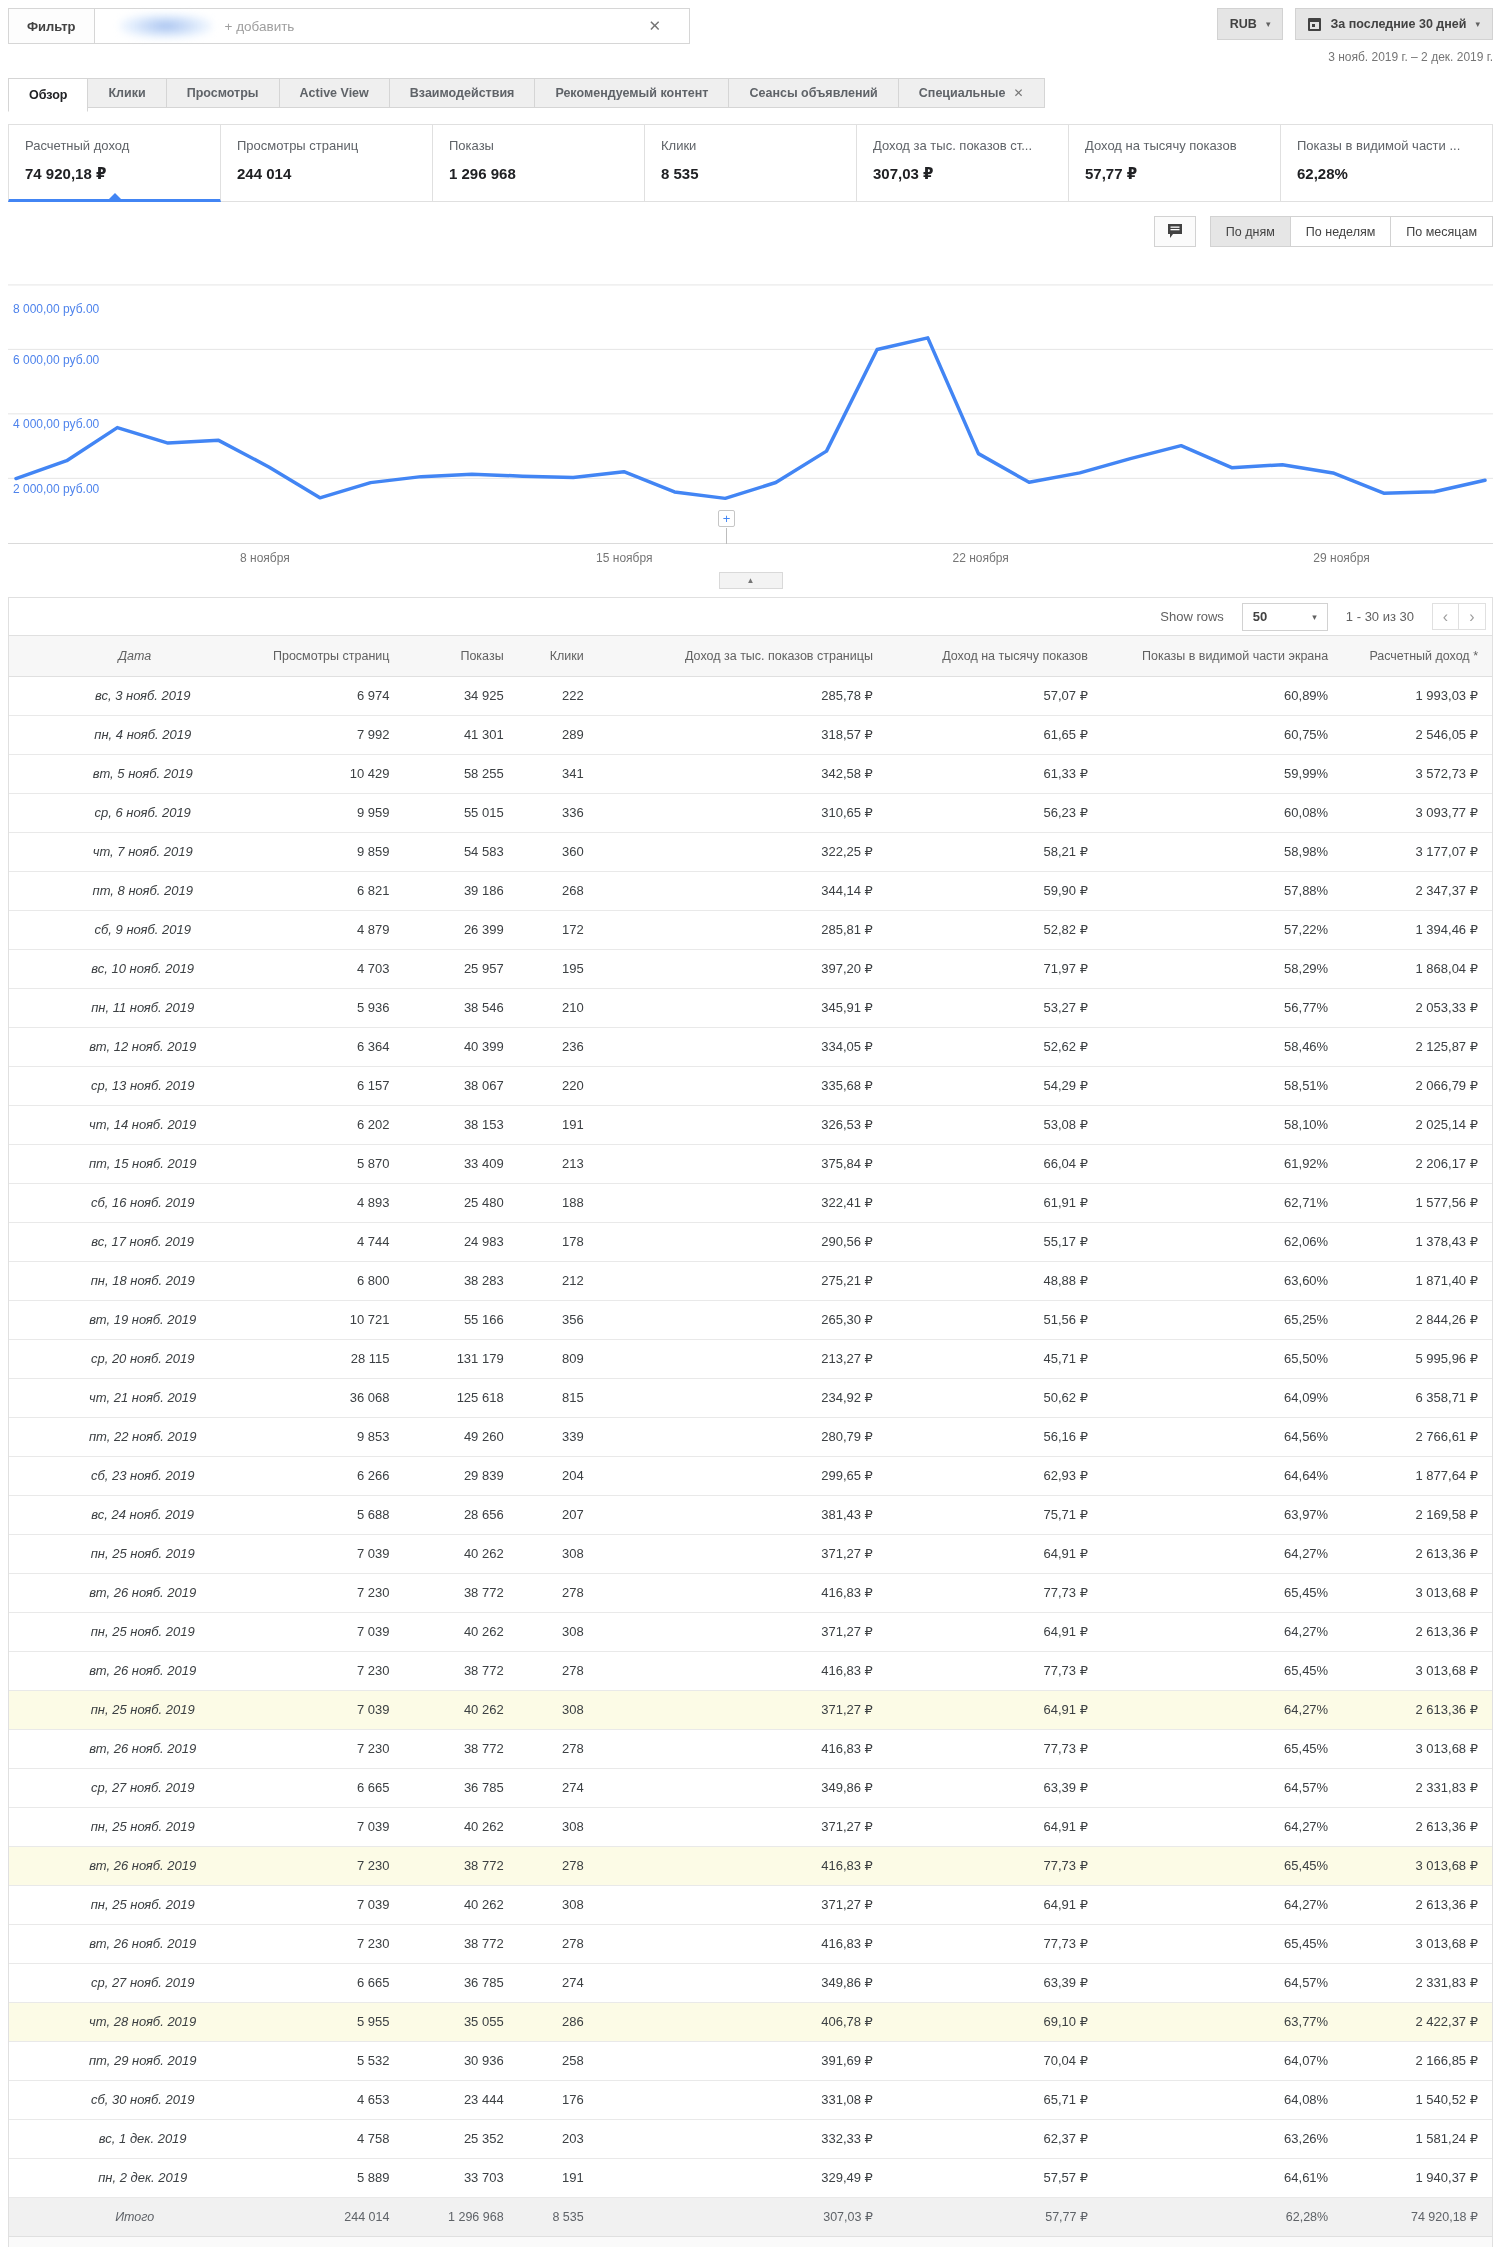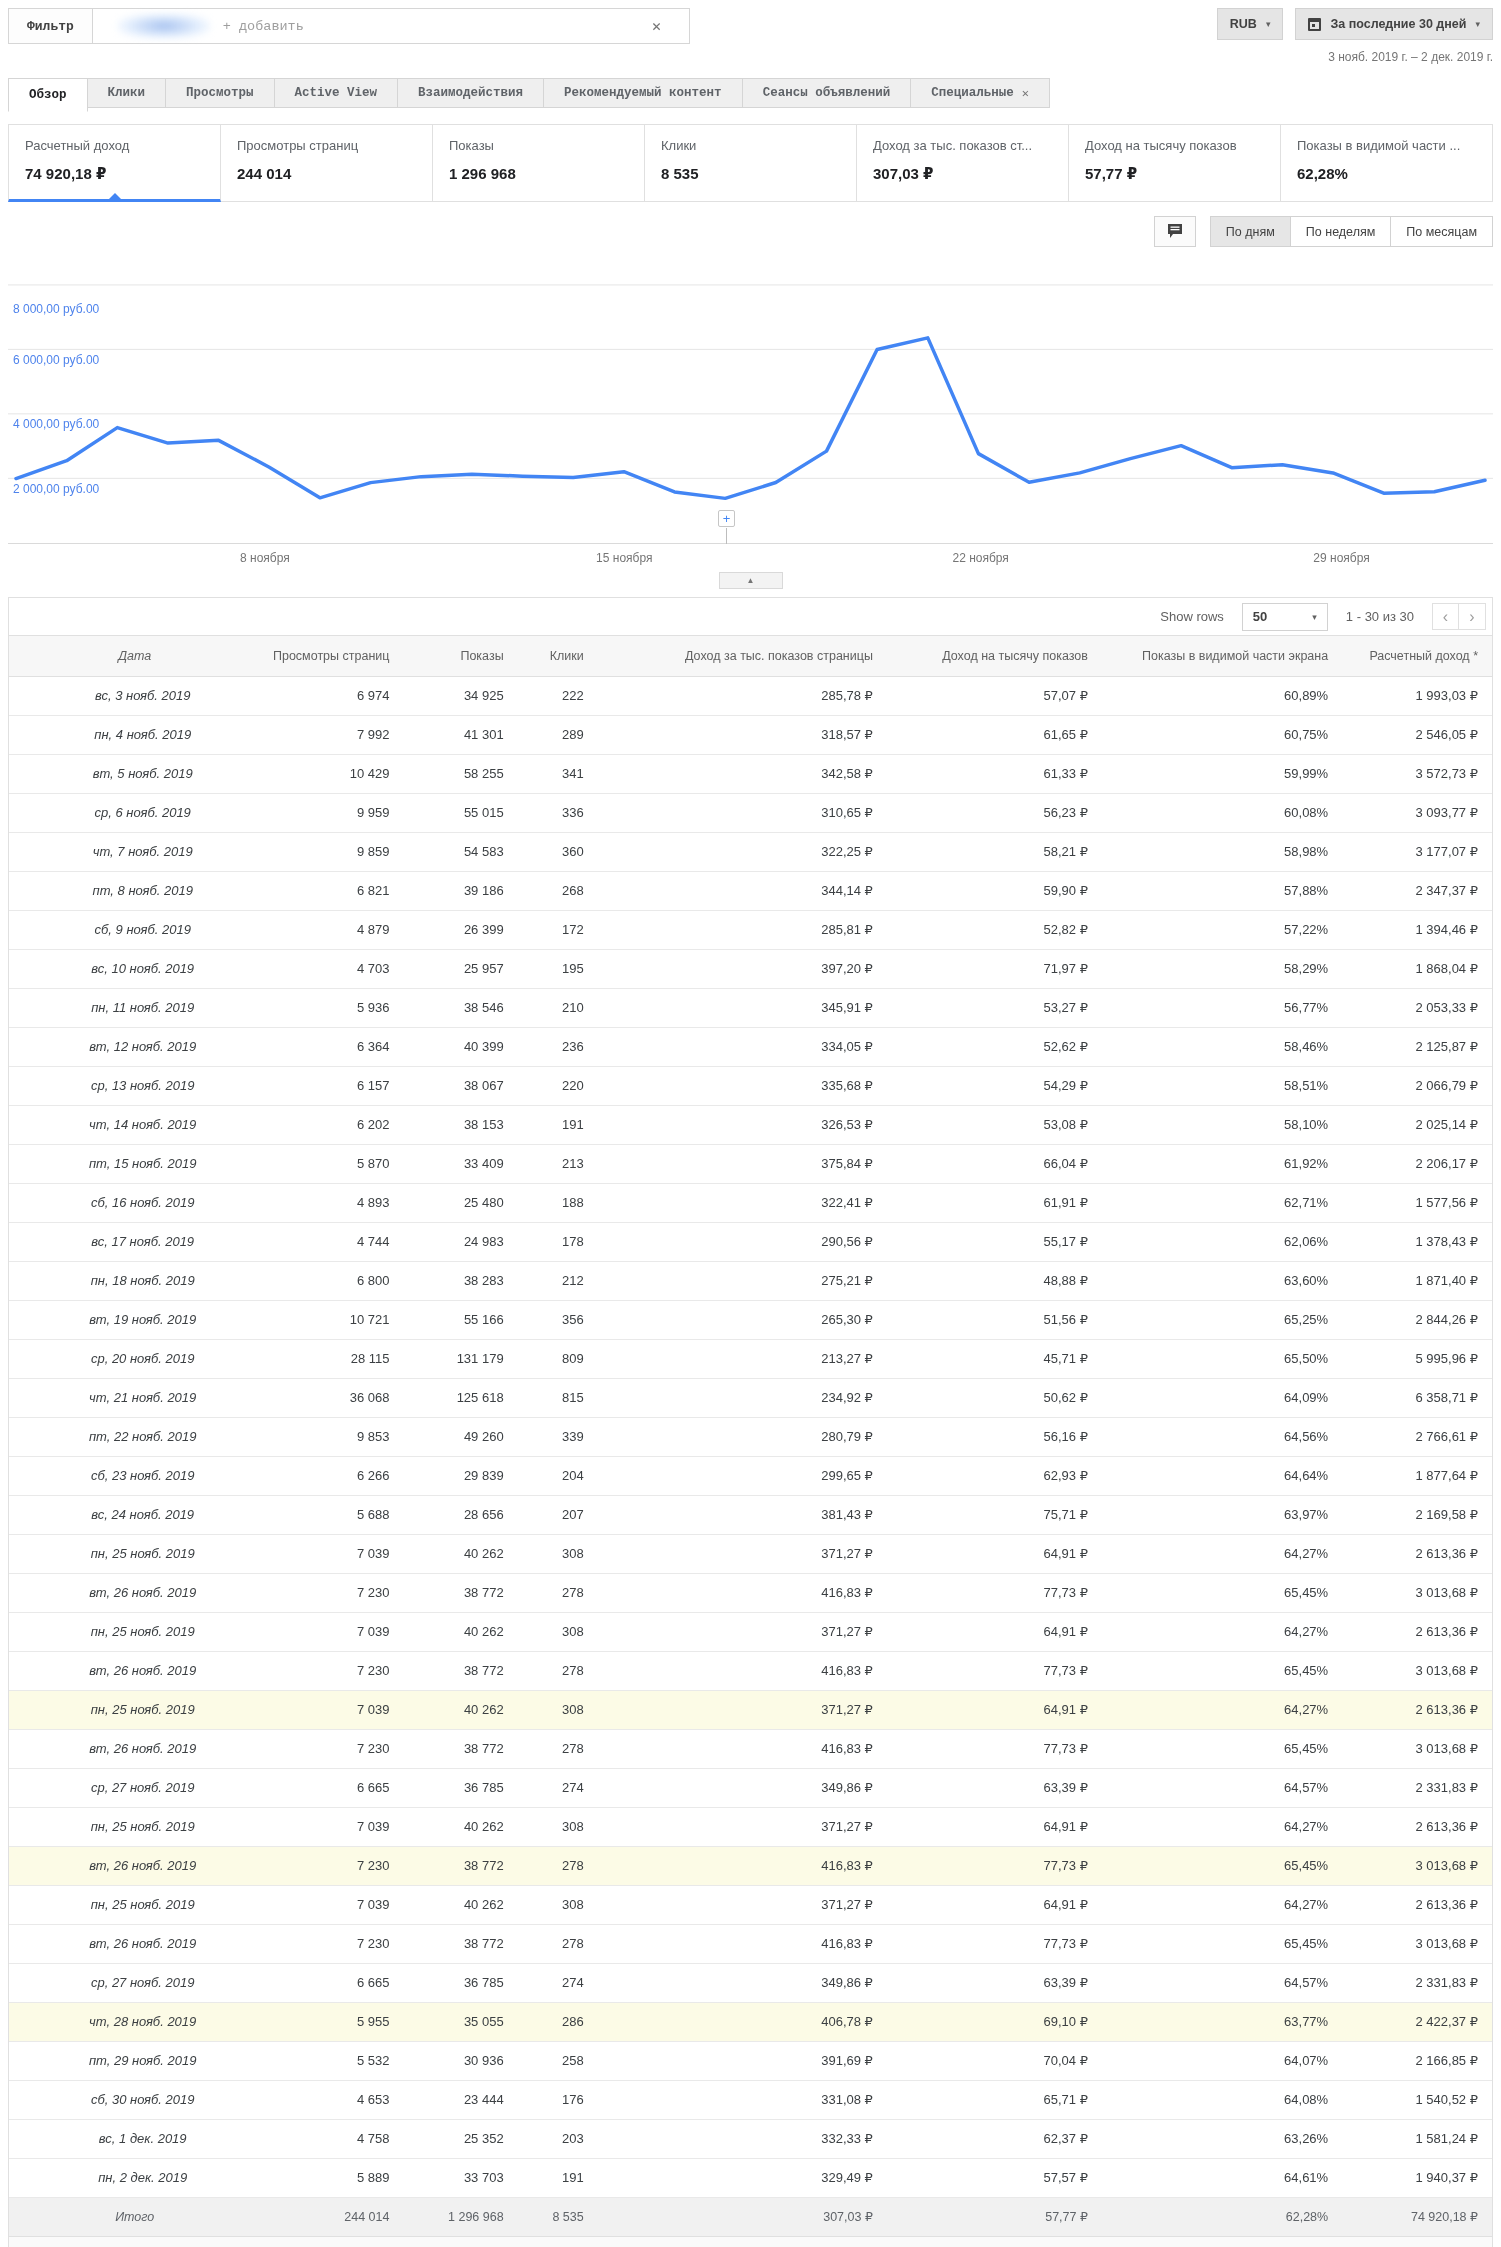--- a/index.html
+++ b/index.html
@@ -1,41 +1,41 @@
 <!DOCTYPE html>
 <html><head>
 <meta charset="utf-8">
 <style>
   * { box-sizing: border-box; margin: 0; padding: 0; }
   html,body { background:#fff; width:1501px; }
   body { font-family:"Liberation Sans","DejaVu Sans",sans-serif; color:#3c4043; padding:8px; }
 
   
   .topbar { display:flex; align-items:flex-start; justify-content:space-between; }
-  .filter-area { display:flex; align-items:stretch; height:36px; width:682px;font-family:Liberation Mono, monospace; }
+  .filter-area { display:flex; align-items:stretch; height:36px; width:682px; }
   .filter-btn { border:1px solid #d6d6d6; background:#fdfdfd; padding:0 18px; display:flex; align-items:center;
                 font-size:13px; font-weight:bold; color:#424242; cursor:pointer; }
   .filter-box { flex:1; border:1px solid #d6d6d6; border-left:none; background:#fff; display:flex; align-items:center; padding:0 24px;justify-content:flex-end; }
   .chip { width:94px; height:26px; border-radius:14px; margin-right:12px;
           background: radial-gradient(ellipse at 50% 50%, rgba(110,155,230,.6), rgba(180,210,250,.35) 55%, rgba(220,235,255,.15) 75%, transparent 85%);
           filter: blur(3px); }
   .filter-input { border:none; outline:none; flex:1; font-size:13.5px; color:#424242; font-family:inherit; }
   .filter-input::placeholder { color:#9e9e9e; }
   .filter-close { color:#757575; font-size:15px; padding:0 4px; cursor:pointer; }
   .top-right { display:flex; flex-direction:column; align-items:flex-end; }
   .top-right-row { display:flex; gap:12px; }
   .select-box { border:1px solid #d2d2d2; background:#e5e5e5; height:32px; display:flex; align-items:center;
                 padding:0 12px; font-size:12.5px; font-weight:bold; color:#424242; gap:9px; cursor:pointer; }
   .caret { font-size:9px; color:#616161; }
   .cal-icon { width:13px; height:13px; border:2px solid #424242; border-top-width:4px; border-radius:1px; position:relative; }
   .cal-icon::after { content:""; position:absolute; left:2px; top:2px; width:3px; height:3px; background:#424242; }
   .date-range { font-size:12px; color:#757575; margin-top:10px; }
 
   
-  .tabs { display:flex; margin-top:14px; align-items:flex-start;font-family:Liberation Mono, monospace; }
+  .tabs { display:flex; margin-top:14px; align-items:flex-start; }
   .tab { border:1px solid #d5d5d5; border-left:none; background:#efefef; height:30px; padding:0 20px;
          display:flex; align-items:center; gap:8px; font-size:12.5px; font-weight:bold; color:#5f6368; cursor:pointer; }
   .tab:first-child { border-left:1px solid #d5d5d5; }
   .tab.active { background:#fff; border-bottom-color:#fff; height:34px; color:#202124; }
   .tab .x { font-size:12px; color:#757575; font-weight:normal; }
 
   
   .cards { display:flex; margin-top:12px; }
   .card { flex:1; border:1px solid #e0e0e0; border-left:none; height:78px; padding:13px 16px 0; position:relative; cursor:pointer; background:#fff; }
   .card:first-child { border-left:1px solid #e0e0e0; }

